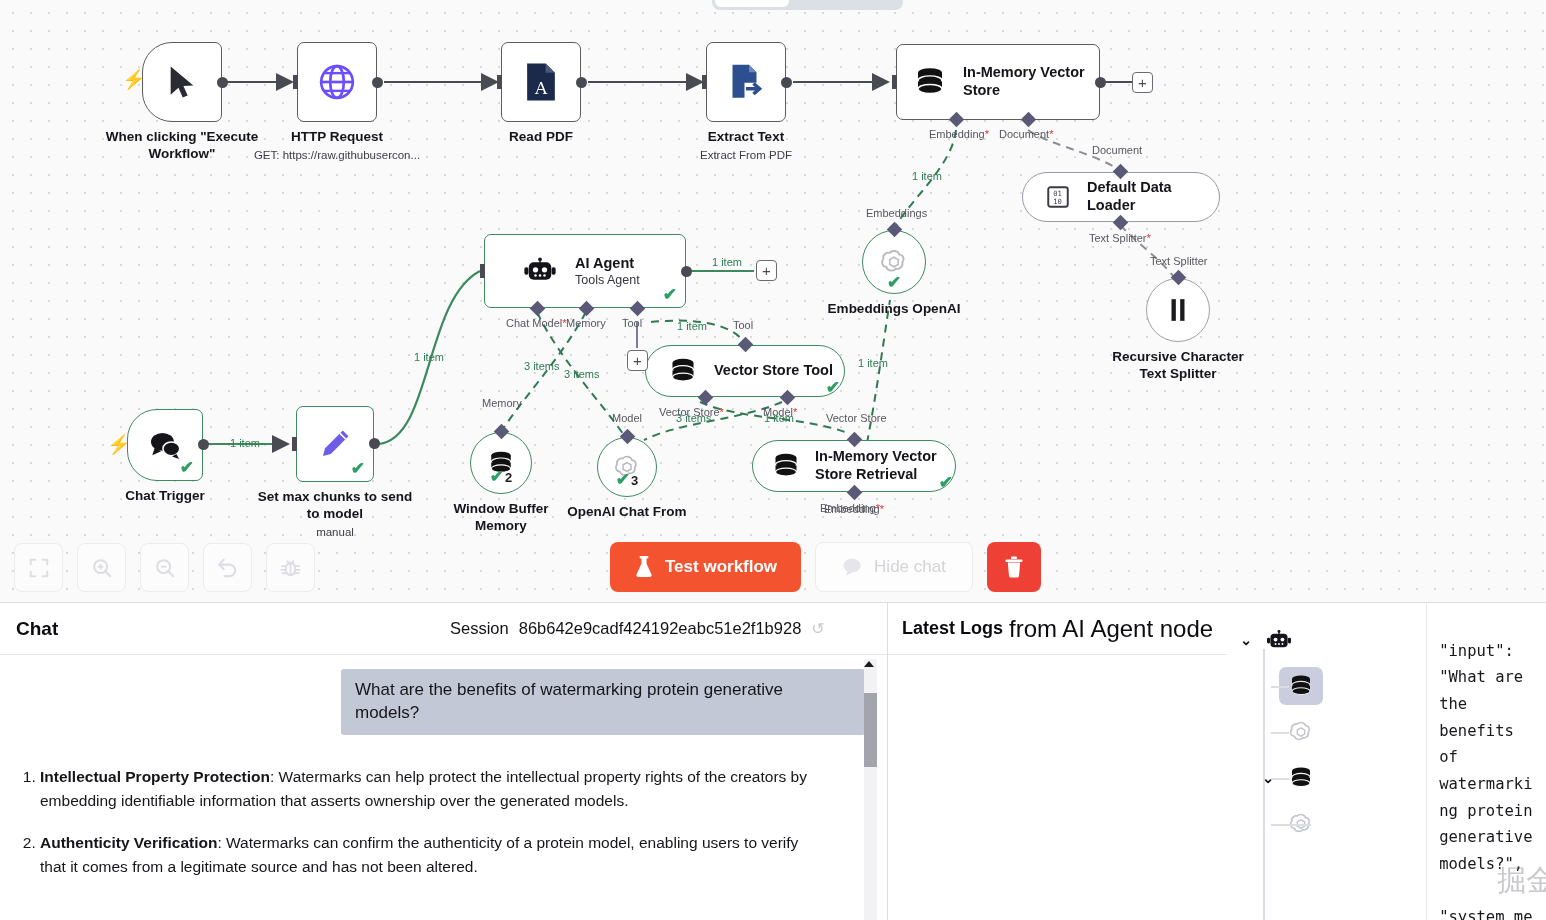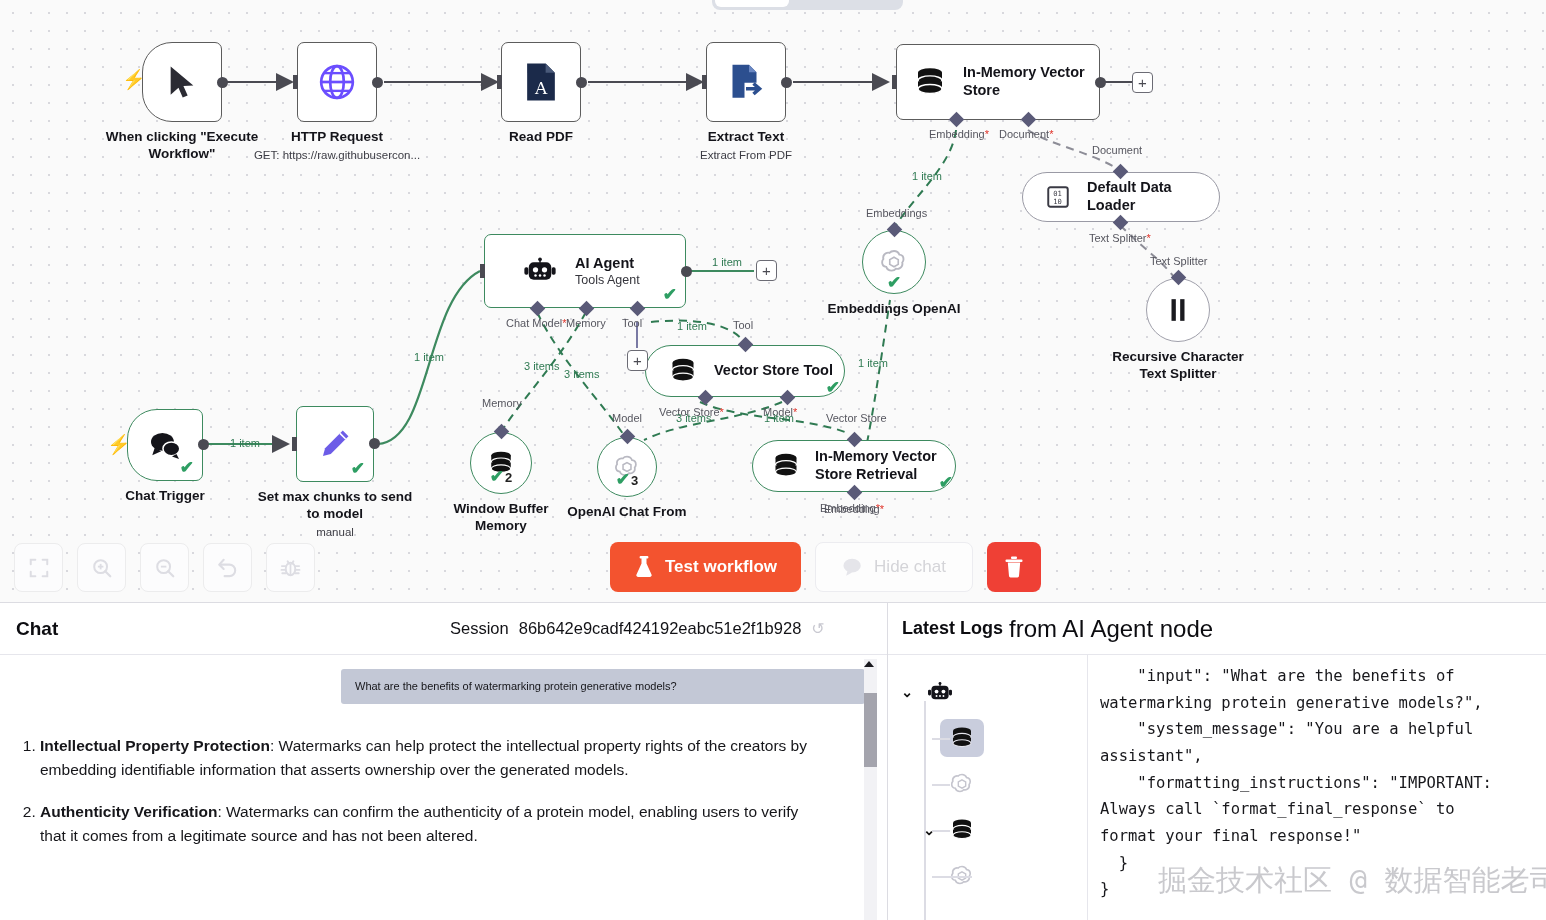--- a/index.html
+++ b/index.html
@@ -109,32 +109,32 @@
   .chead { height: 52px; border-bottom: 1px solid #e6e6ec; display: flex; align-items: center; padding: 0 16px; position: relative; }
   .chead .ttl { font-size: 19px; font-weight: 700; color: #0c0c10; }
   .sessionwrap { position: absolute; left: 450px; display: flex; align-items: center; gap: 10px; }
   .sesslbl { font-size: 16.5px; color: #121216; }
   .sessid { font-size: 16.5px; color: #121216; }
   .refresh { color: #c9c9d1; font-size: 16px; }
 
   .cbody { flex: 1; position: relative; overflow: hidden; padding: 14px 22px 0 18px; }
   .userbubble {
     margin-left: auto; width: 524px; background: #c3c8d6; color: #16161a;
-    border-radius: 3px; padding: 10px 14px; font-size: 11px; line-height: 1.35;
+    border-radius: 3px; padding: 10px 14px; font-size: 17px; line-height: 1.35;
   }
   .botmsg { margin-top: 30px; font-size: 15.5px; color: #16161a; line-height: 1.5; padding-right: 46px; }
   .botmsg ol { margin: 18px 0 0 22px; }
   .botmsg li { margin-bottom: 18px; line-height: 1.56; }
   .botmsg li b { font-weight: 700; }
 
   .vscroll { position: absolute; right: 10px; top: 4px; width: 13px; height: 300px; background: #f2f2f5; }
   .vthumb { position: absolute; right: 10px; top: 38px; width: 13px; height: 74px; background: #a4a4ad; }
   .vcaret { position: absolute; right: 13px; top: 6px; width: 0; height: 0; border-left: 5px solid transparent; border-right: 5px solid transparent; border-bottom: 6px solid #1a1a1f; }
 
-  #logpane { flex: 1; display: flex; flex-direction: column; }
+  #logpane { flex: 1; display: flex; flex-direction: row; }
   .lhead { height: 52px; border-bottom: 1px solid #e6e6ec; display: flex; align-items: center; padding: 0 14px; }
   .lhead .t1 { font-size: 18px; font-weight: 700; color: #0c0c10; }
   .lhead .t2 { font-size: 24px; font-weight: 400; color: #0c0c10; margin-left: 6px; }
   .lbody { flex: 1; display: flex; overflow: hidden; }
   .tree { width: 200px; border-right: 1px solid #e6e6ec; padding: 14px 0 0 8px; position: relative; }
   .trow { display: flex; align-items: center; height: 46px; position: relative; }
   .chev { width: 22px; text-align: center; font-size: 14px; color: #111; font-weight: 700; }
   .tnode { width: 44px; height: 38px; display: flex; align-items: center; justify-content: center; border-radius: 7px; }
   .tnode.sel { background: #c9cddd; }
   .tline { position: absolute; left: 36px; top: 40px; bottom: 0; width: 2px; background: #dcdce4; }

